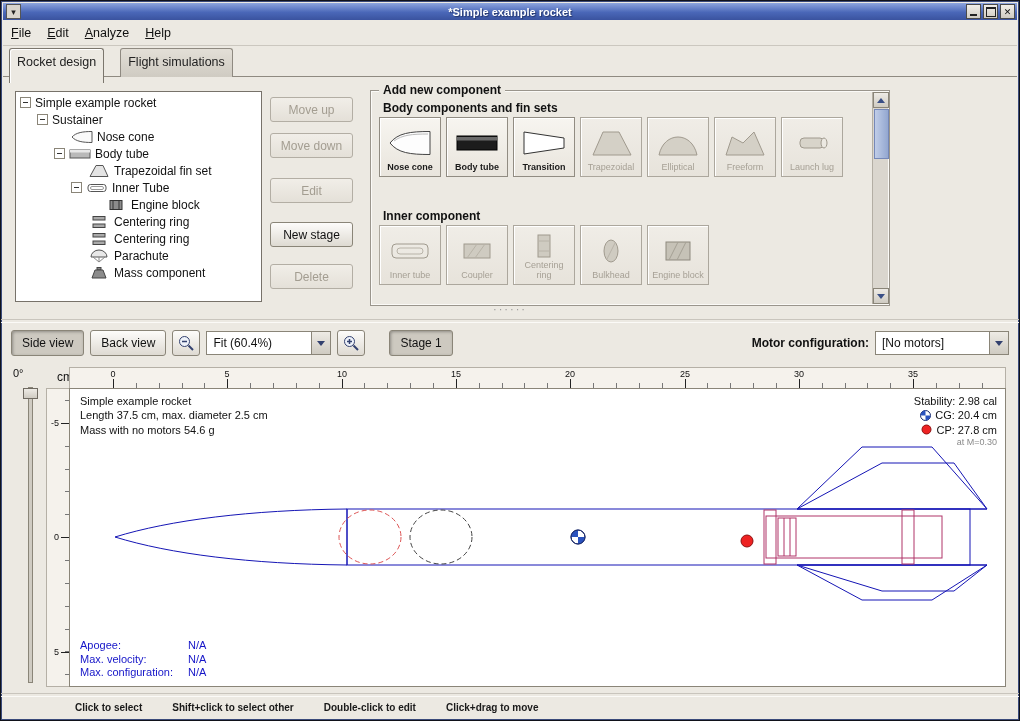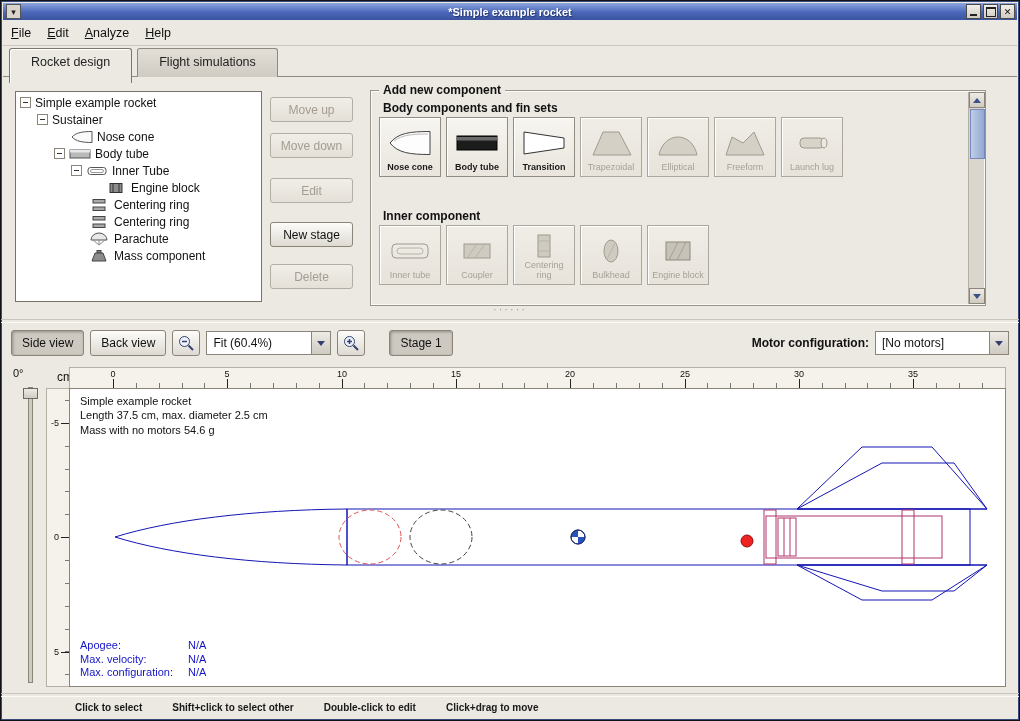--- a/index.html
+++ b/index.html
@@ -20,43 +20,43 @@
   .glyph-max{width:8px;height:7px;border:1px solid #222;border-top-width:2px;}
 
   
   .menubar{position:absolute;top:19px;left:2px;right:2px;height:25px;display:flex;align-items:center;
            border-bottom:1px solid #cbc7bf;background:#ece9e2;}
   .menu-item{display:inline-block;padding:4px 8px;font-size:12.5px;color:#111;}
   .menu-item::first-letter{text-decoration:underline;}
 
   
   .tabstrip{position:absolute;top:47px;left:8px;height:29px;display:flex;z-index:3;}
-  .tab{border:1px solid #8f8a81;border-bottom:none;border-radius:3px 3px 0 0;padding:6px 21px 5px;
-       font-size:12.5px;background:linear-gradient(#e3dfd7,#cfcbc2);color:#222;margin-right:5px;}
+  .tab{border:1px solid #8f8a81;border-bottom:none;border-radius:3px 3px 0 0;padding:6px 7px 5px;
+       font-size:12.5px;background:linear-gradient(#e3dfd7,#cfcbc2);color:#222;margin-right:16px;}
   .tab.active{background:#ece9e2;border-color:#7b766d;box-shadow:inset 1px 1px 0 #fff;position:relative;}
   .tabline{position:absolute;top:75px;left:2px;right:2px;height:1px;background:#8f8a81;z-index:1;}
   .tab.active{margin-bottom:-1px;height:23px;z-index:4;}
 
   
   .tree{position:absolute;left:14px;top:90px;width:247px;height:211px;background:#fff;
         border:1px solid #77726a;font-size:12px;padding:2px 0;box-sizing:border-box;overflow:hidden;}
   .trow{height:17px;display:flex;align-items:center;white-space:nowrap;color:#111;}
   .expander{width:9px;height:9px;border:1px solid #8a8578;background:#fff;position:relative;
             flex:0 0 9px;margin-right:4px;}
   .expander::after{content:"";position:absolute;left:2px;right:2px;top:3.5px;height:1px;background:#333;}
   .ticon{flex:0 0 22px;height:14px;margin-right:4px;}
 
   
   .abtn{position:absolute;left:269px;width:83px;height:25px;border:1px solid #8a8578;border-radius:3px;
         background:linear-gradient(#fdfcfa,#dedad2);font-size:12px;color:#111;
         display:flex;align-items:center;justify-content:center;font-family:inherit;}
   .abtn.disabled{color:#a39d91;border-color:#b3aea4;background:linear-gradient(#f1eee8,#e4e0d8);}
 
   
-  .group{position:absolute;left:369px;top:89px;width:616px;height:216px;border:1px solid #9a958c;
+  .group{position:absolute;left:369px;top:89px;width:520px;height:216px;border:1px solid #9a958c;
          box-shadow:inset 0 0 0 1px #fbfaf7;box-sizing:border-box;}
   .group-title{position:absolute;top:-8px;left:8px;background:#ece9e2;padding:0 4px;
                font-size:12px;font-weight:bold;color:#111;}
   .gsec-label{position:absolute;left:12px;font-size:12px;font-weight:bold;color:#111;}
   .comp-row{position:absolute;left:8px;display:flex;gap:5px;}
   .comp{width:62px;height:60px;border:1px solid #918c82;background:linear-gradient(#f7f5f0,#e9e5dd);
         box-shadow:inset 1px 1px 0 #fff;display:flex;flex-direction:column;align-items:center;
         justify-content:flex-end;padding:4px 2px 3px;box-sizing:border-box;font-family:inherit;}
   .comp .clabel{font-size:9px;font-weight:bold;line-height:1.1;text-align:center;color:#1a1a1a;}
   .comp .cicon{flex:1;display:flex;align-items:center;justify-content:center;}
@@ -178,20 +178,28 @@
     <div class="trow" style="padding-left:38px;">
       <span class="expander"></span>
       <span class="ticon">
         <svg width="22" height="14" viewBox="0 0 22 14">
             <rect x="1" y="3" width="20" height="8" fill="#b9b9b9" stroke="#555"></rect>
             <rect x="1" y="3" width="20" height="2.5" fill="#e8e8e8" stroke="none"></rect>
           </svg>
       </span>
       <span>Body tube</span>
     </div>
+    <div class="trow" style="padding-left:72px;">
+      <span class="ticon">
+        <svg width="22" height="14" viewBox="0 0 22 14">
+            <polygon points="2,12.5 8,1.5 15,1.5 20,12.5" fill="#e4e4e4" stroke="#555"></polygon>
+          </svg>
+      </span>
+      <span>Trapezoidal fin set</span>
+    </div>
     <div class="trow" style="padding-left:55px;">
       <span class="expander"></span>
       <span class="ticon">
         <svg width="22" height="14" viewBox="0 0 22 14">
             <rect x="2" y="3.5" width="18" height="7" rx="2.5" fill="none" stroke="#555"></rect>
             <rect x="4.5" y="5.5" width="13" height="3" rx="1.5" fill="none" stroke="#999"></rect>
           </svg>
       </span>
       <span>Inner Tube</span>
     </div>
@@ -487,20 +495,39 @@
 
       <circle cx="677" cy="152" r="6" fill="#ee2222" stroke="#8e0f0f"></circle>
     </svg>
 
     <div class="fig-info">
       <div>Simple example rocket</div>
       <div>Length 37.5 cm, max. diameter 2.5 cm</div>
       <div>Mass with no motors 54.6 g</div>
     </div>
 
+    <div class="fig-stab">
+      <div>Stability: 2.98 cal</div>
+      <div class="row">
+        <svg width="11" height="11" viewBox="0 0 11 11">
+            <g transform="translate(5.5,5.5)">
+              <circle r="5" fill="#fff" stroke="#1a2a6a"></circle>
+              <path d="M0,0 L5,0 A5,5 0 0 1 0,5 Z M0,0 L-5,0 A5,5 0 0 1 0,-5 Z" fill="#2a52be"></path>
+            </g>
+          </svg>
+        <span>CG: 20.4 cm</span>
+      </div>
+      <div class="row">
+        <svg width="11" height="11" viewBox="0 0 11 11">
+            <circle cx="5.5" cy="5.5" r="4.5" fill="#ee2222" stroke="#8e0f0f"></circle>
+          </svg>
+        <span>CP: 27.8 cm</span>
+      </div>
+      <div class="fig-mach">at M=0.30</div>
+    </div>
 
     <div class="fig-flight">
       <div><span class="flabel">Apogee:</span><span>N/A</span></div>
       <div><span class="flabel">Max. velocity:</span><span>N/A</span></div>
       <div><span class="flabel">Max. configuration:</span><span>N/A</span></div>
     </div>
   </div>
 
   <div class="status-divider"></div>
   <div class="statusbar">

